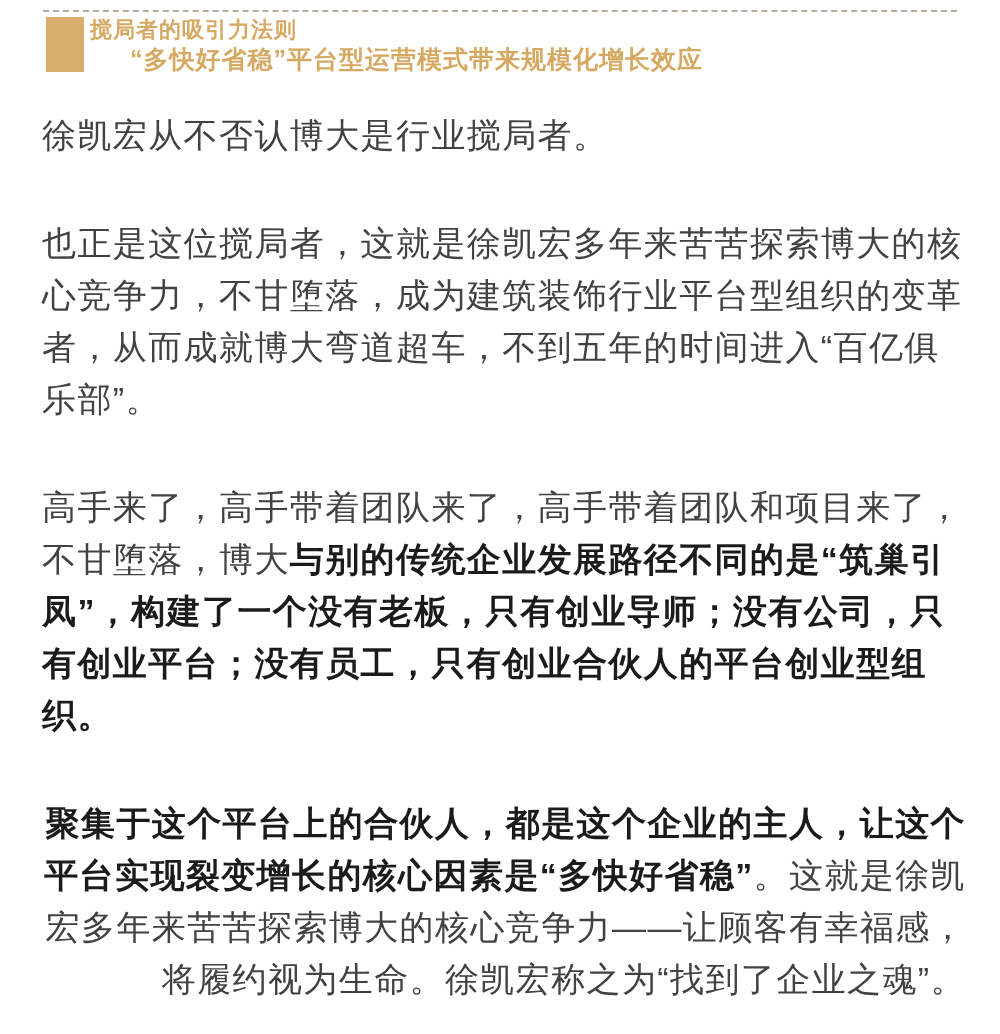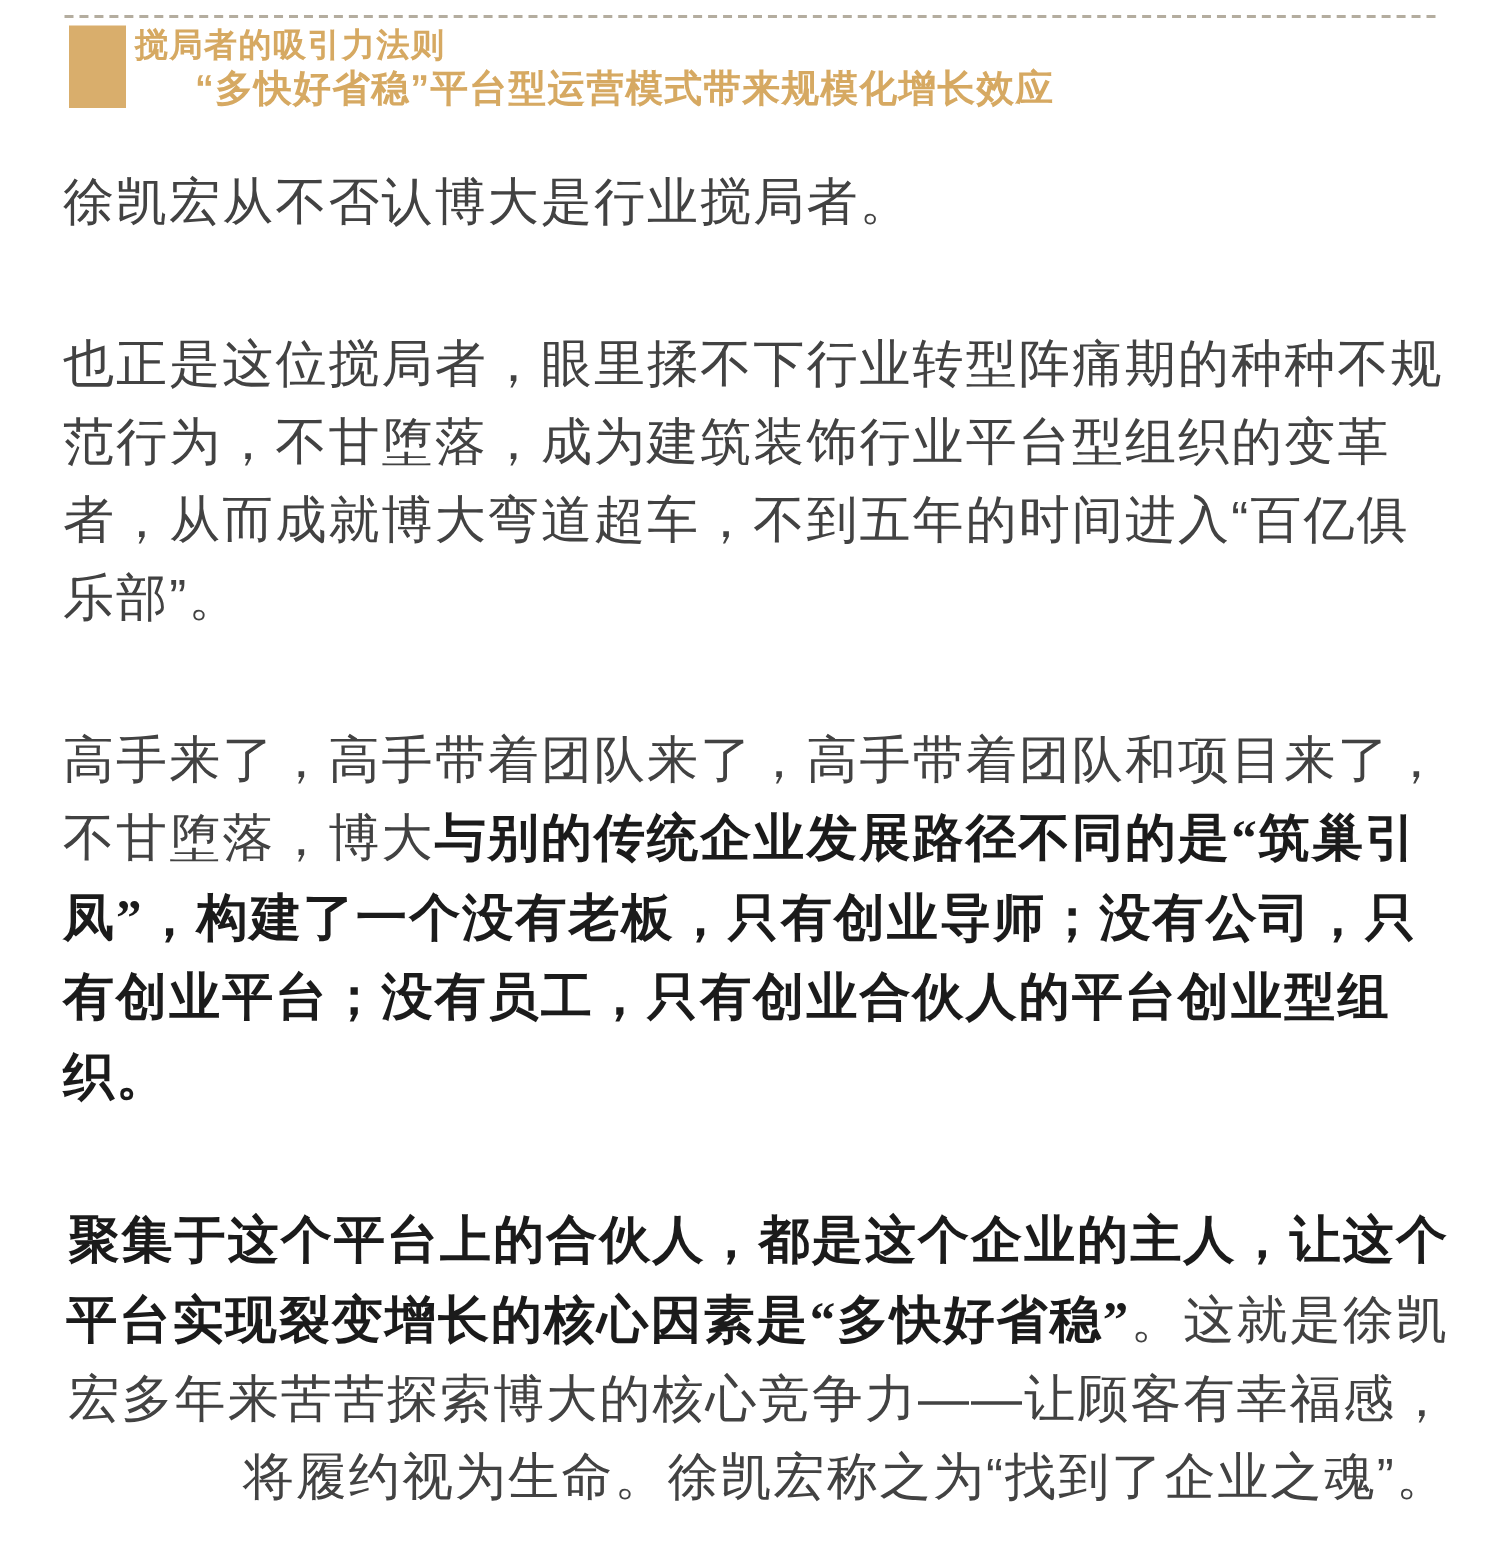--- a/index.html
+++ b/index.html
@@ -71,41 +71,40 @@
     letter-spacing: 1.4px;
     color: #424242;
     text-align: left;
     word-break: normal;
     line-break: strict;
   }
   .article-body p:last-child { margin-bottom: 0; text-align: right; }
   .run-bold {
     font-weight: bold;
     color: #1b1b1b;
-    font-family: Liberation Serif, serif;
   }
 </style>
 </head>
 <body>
 
 <div class="page">
 
   <div class="dashed-divider"></div>
 
   <header class="section-header">
     <div class="gold-block"></div>
     <div class="header-titles">
       <div class="header-title-line1">搅局者的吸引力法则</div>
       <div class="header-title-line2">“多快好省稳”平台型运营模式带来规模化增长效应</div>
     </div>
   </header>
 
   <main class="article-body">
     <p><span class="run-normal">徐凯宏从不否认博大是行业搅局者。</span></p>
 
-    <p><span class="run-normal">也正是这位搅局者，眼里揉不下行业转型阵痛期的种种不规范行为，不甘堕落，成为建筑装饰行业平台型组织的变革者，从而成就博大弯道超车，不到五年的时间进入“百亿俱乐部”。</span></p>
+    <p><span class="run-normal">也正是这位搅局者，这就是徐凯宏多年来苦苦探索博大的核心竞争力，不甘堕落，成为建筑装饰行业平台型组织的变革者，从而成就博大弯道超车，不到五年的时间进入“百亿俱乐部”。</span></p>
 
     <p><span class="run-normal">高手来了，高手带着团队来了，高手带着团队和项目来了，不甘堕落，博大</span><span class="run-bold">与别的传统企业发展路径不同的是“筑巢引凤”，构建了一个没有老板，只有创业导师；没有公司，只有创业平台；没有员工，只有创业合伙人的平台创业型组织。</span></p>
 
     <p><span class="run-bold">聚集于这个平台上的合伙人，都是这个企业的主人，让这个平台实现裂变增长的核心因素是“多快好省稳”</span><span class="run-normal">。这就是徐凯宏多年来苦苦探索博大的核心竞争力——让顾客有幸福感，将履约视为生命。徐凯宏称之为“找到了企业之魂”。</span></p>
   </main>
 
 </div>
 
 </body></html>

